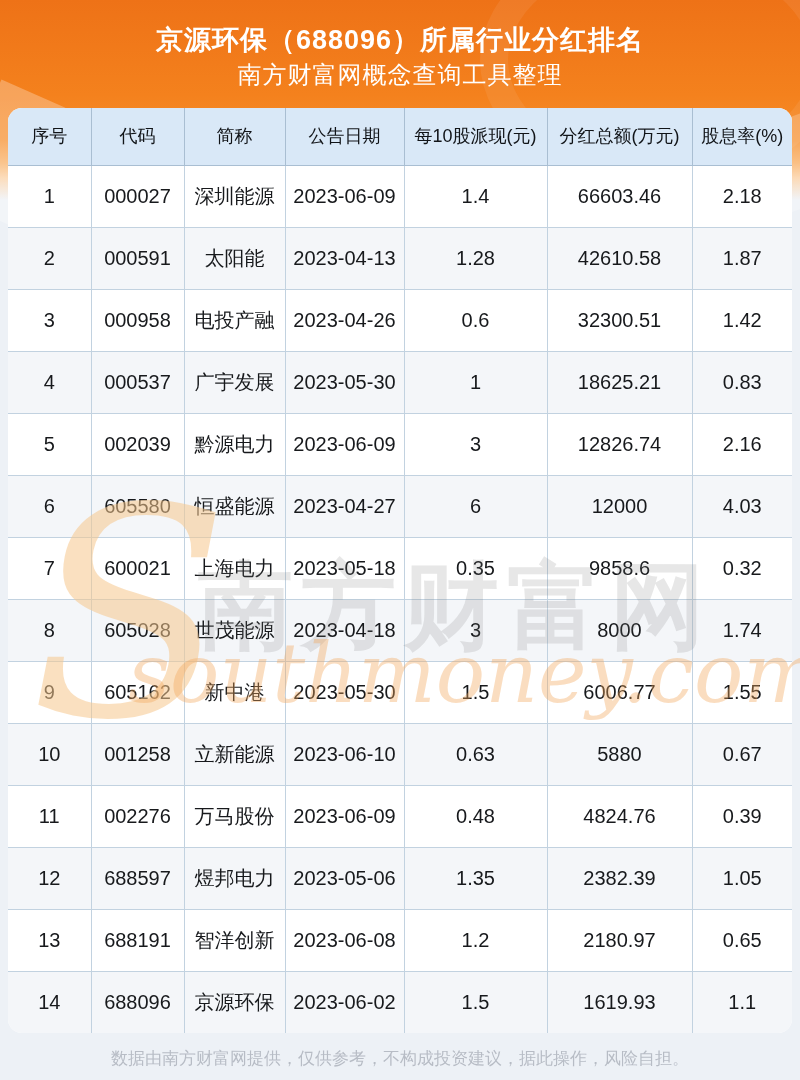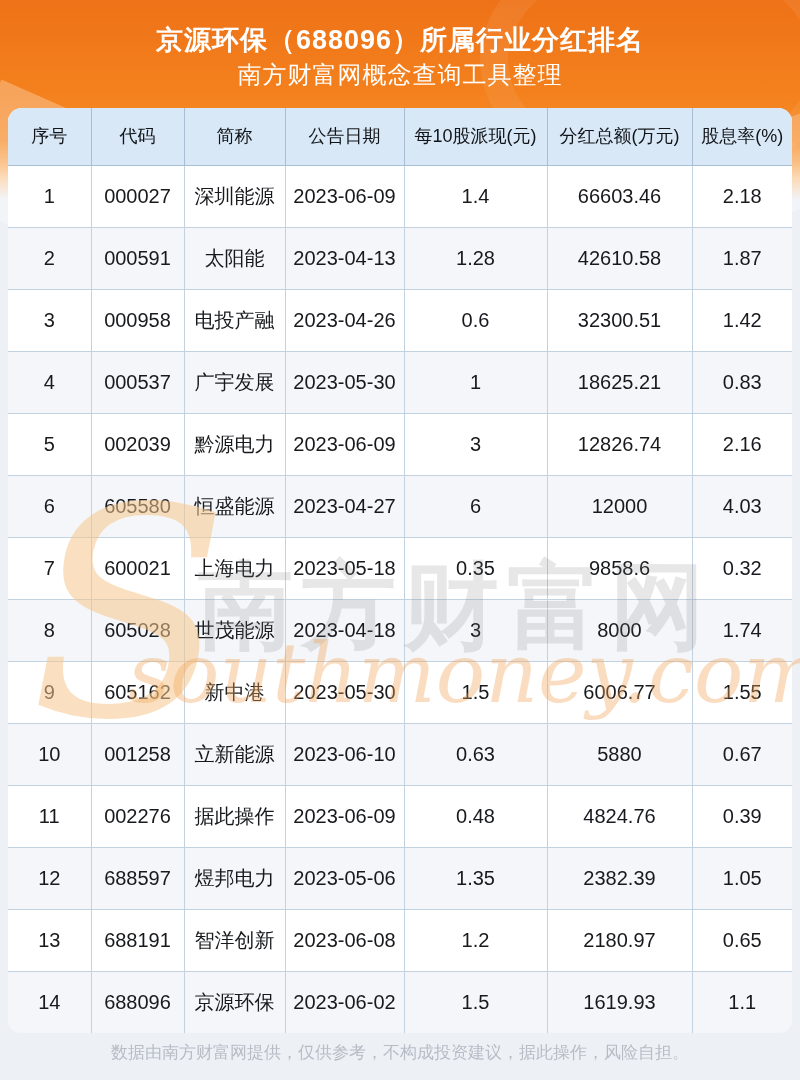--- a/index.html
+++ b/index.html
@@ -123,21 +123,21 @@
   .wm-domain {
     left: 128px; top: 628px;
     font-family: "DejaVu Serif", serif;
     font-style: italic;
     font-size: 82px;
     line-height: 92px;
     color: rgba(243, 166, 90, 0.38);
   }
   .footer {
     position: relative;
-    margin-top: 8px;
+    margin-top: 14px;
     text-align: center;
     font-size: 17px;
     line-height: 24px;
     color: #b7bcc5;
     z-index: 1;
   }
 </style>
 </head>
 <body>
 
@@ -261,21 +261,21 @@
             <td>001258</td>
             <td>立新能源</td>
             <td>2023-06-10</td>
             <td>0.63</td>
             <td>5880</td>
             <td>0.67</td>
           </tr>
           <tr>
             <td>11</td>
             <td>002276</td>
-            <td>据此操作</td>
+            <td>万马股份</td>
             <td>2023-06-09</td>
             <td>0.48</td>
             <td>4824.76</td>
             <td>0.39</td>
           </tr>
           <tr>
             <td>12</td>
             <td>688597</td>
             <td>煜邦电力</td>
             <td>2023-05-06</td>

